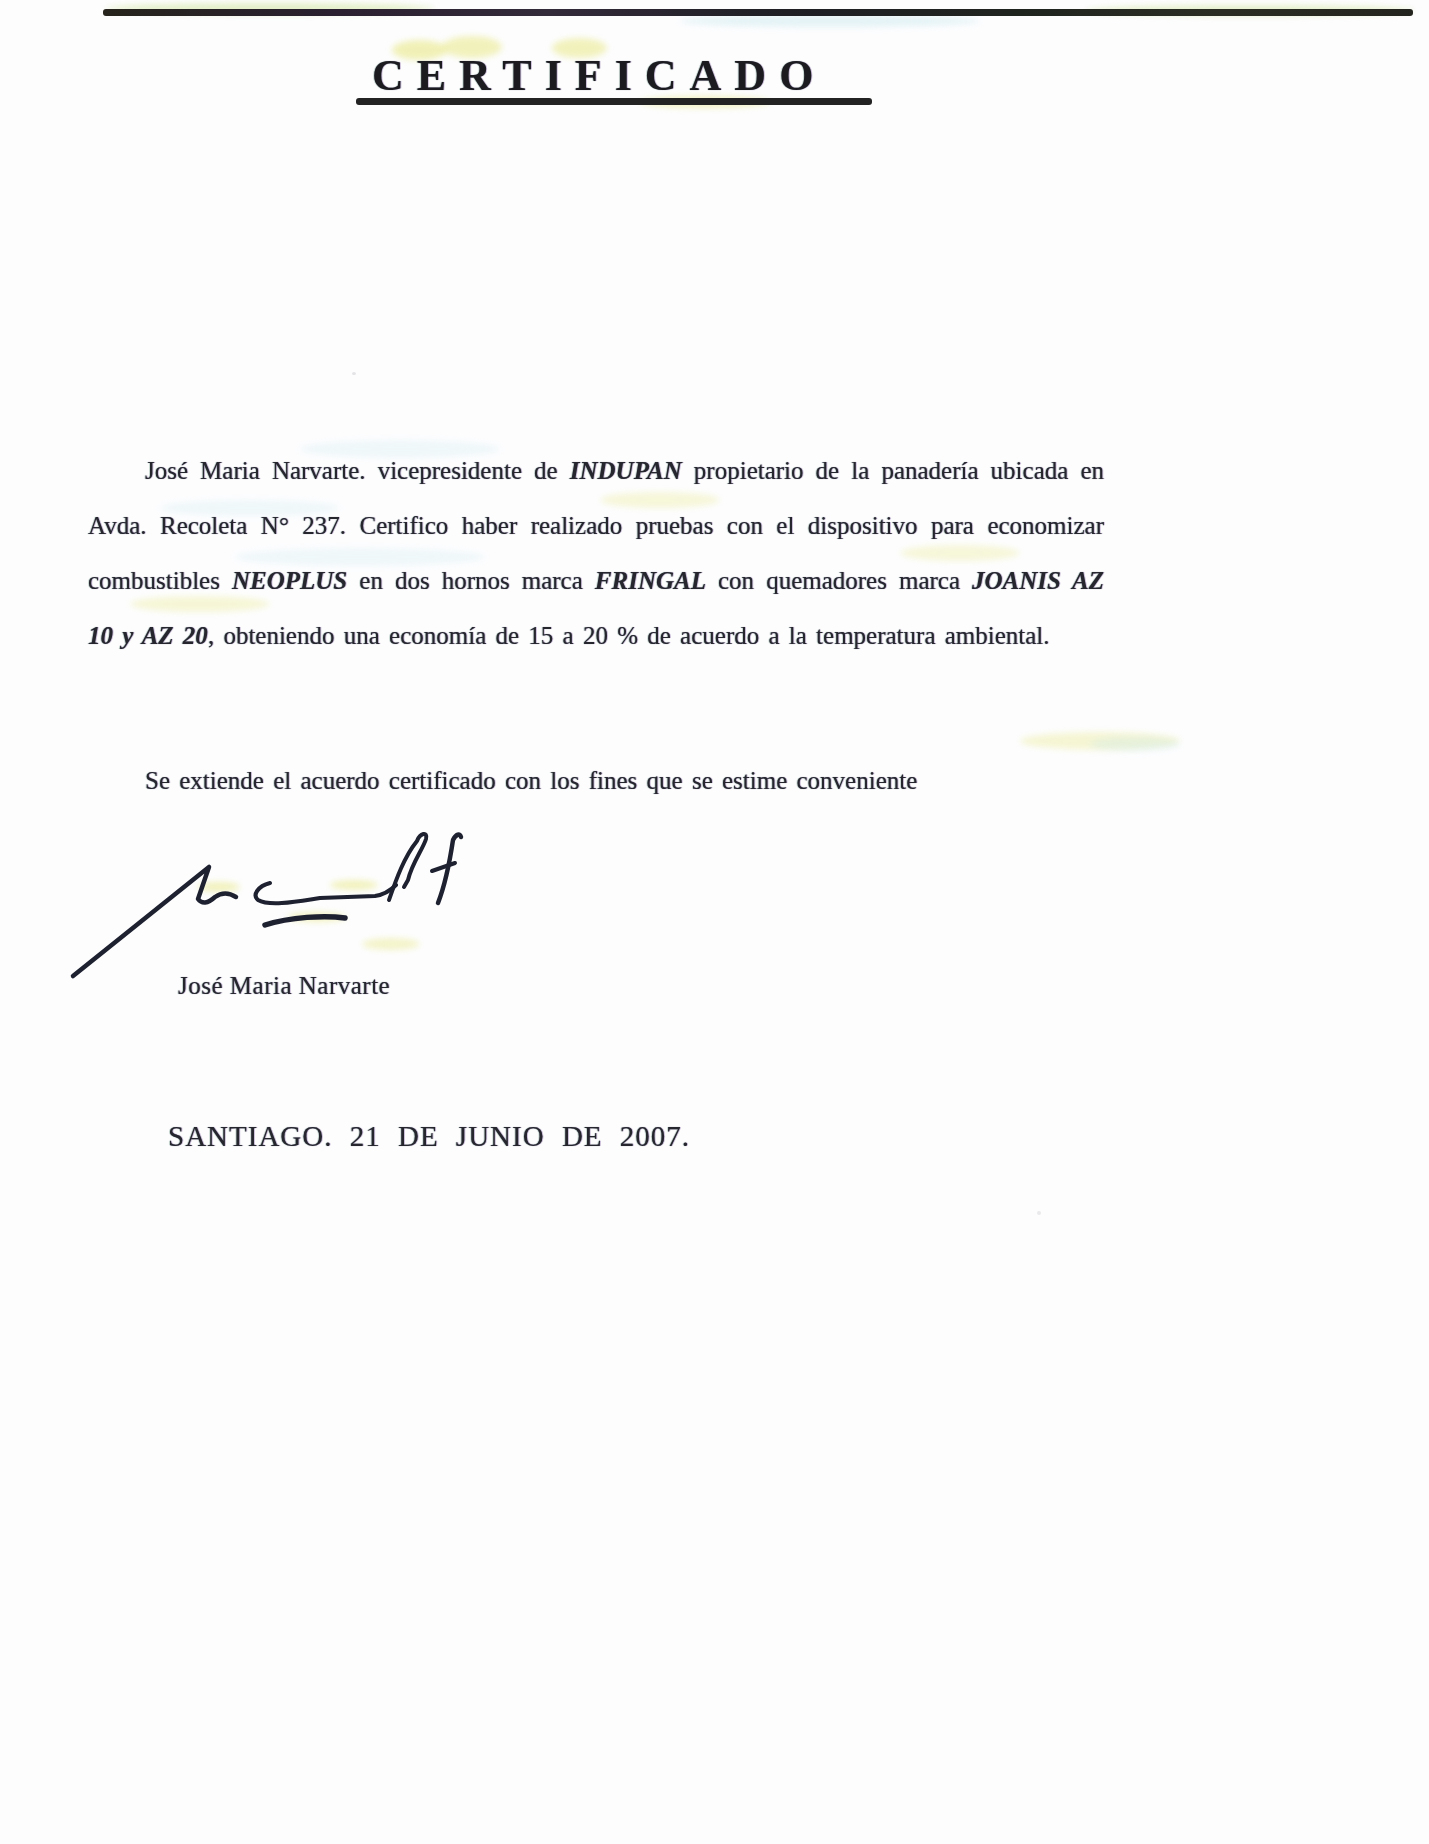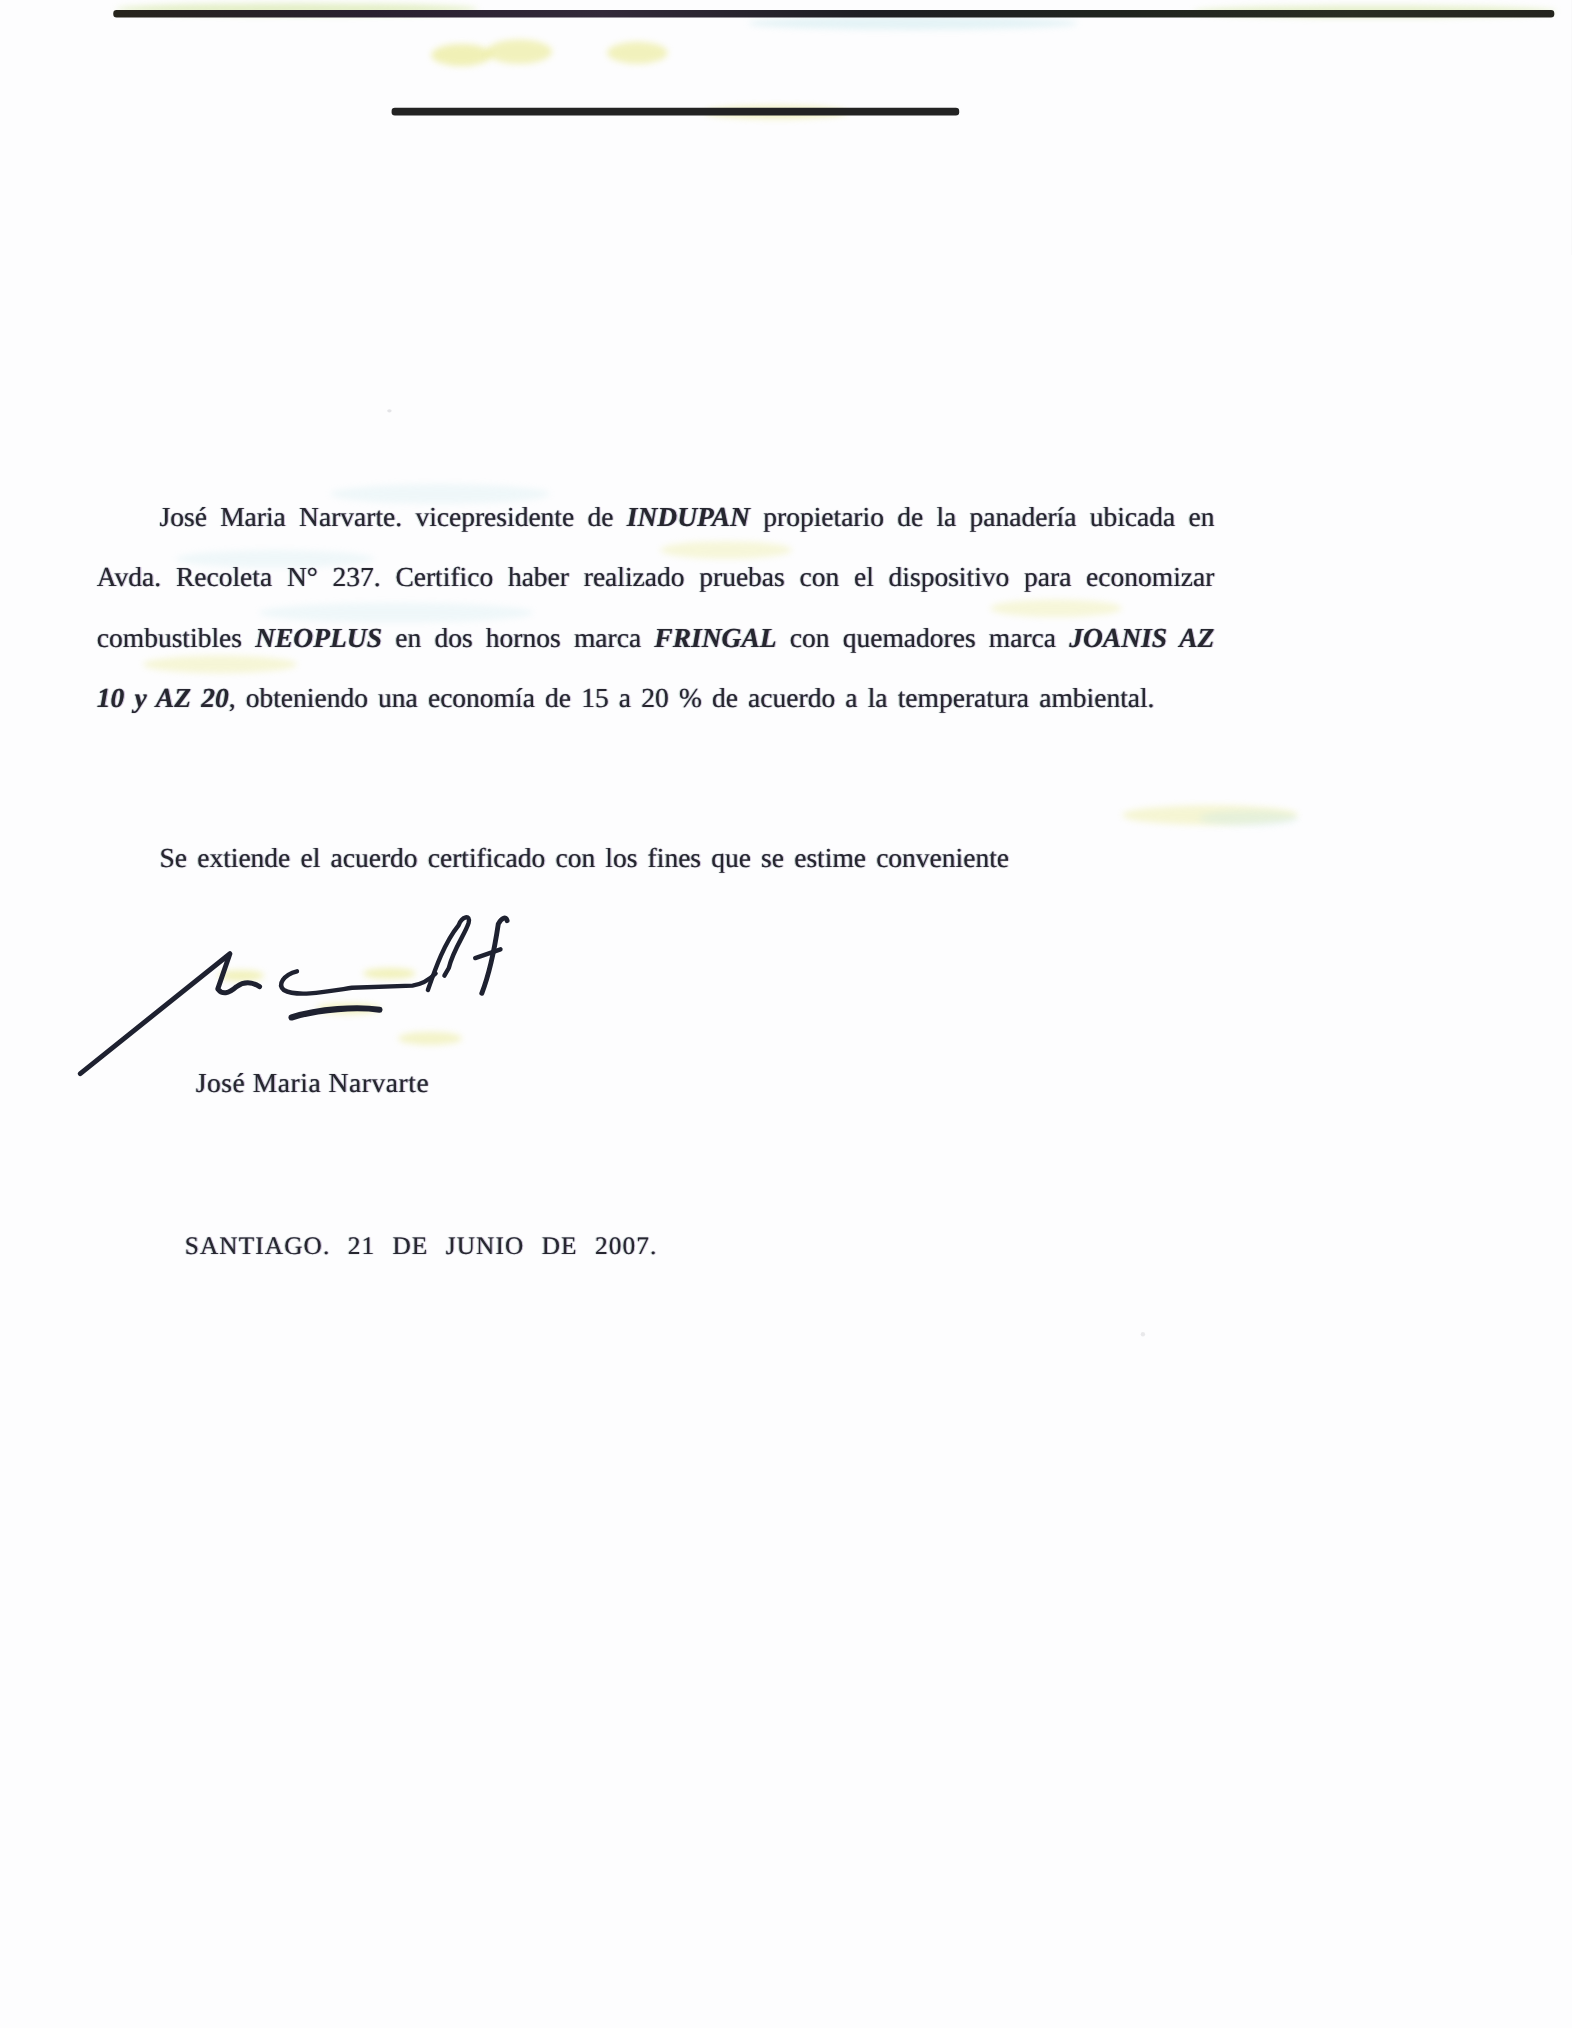--- a/index.html
+++ b/index.html
@@ -45,21 +45,21 @@
   .body-par.p1{top:418px;text-indent:57px;}
   .body-par.p2{top:728px;text-align:left;padding-left:57px;width:960px;}
   .bold{font-weight:700;font-style:italic;}
   .signature-wrap{position:absolute;left:60px;top:825px;width:420px;height:160px;}
   .signatory-name{
     position:absolute;left:178px;top:972px;
     font-size:25px;letter-spacing:.5px;white-space:nowrap;
   }
   .date-line{
     position:absolute;left:168px;top:1120px;
-    font-size:23px;letter-spacing:1px;word-spacing:9px;white-space:nowrap;
+    font-size:29px;letter-spacing:1px;word-spacing:9px;white-space:nowrap;
   }
   .artifact{position:absolute;border-radius:50%;filter:blur(3px);pointer-events:none;}
   .art-yellow{background:var(--highlight-yellow,#e8e87a);}
   .art-cyan{background:var(--highlight-cyan,#bfe4ea);}
   .art-green{background:#cfe49a;}
   .speck{position:absolute;border-radius:50%;background:#9a9aa2;}
 </style>
 </head>
 <body>
 
@@ -68,20 +68,21 @@
   <div class="artifact art-green" style="left:105px;top:3px;width:330px;height:11px;opacity:.55;"></div>
   <div class="artifact art-cyan" style="left:680px;top:15px;width:300px;height:12px;opacity:.4;"></div>
   <div class="artifact art-green" style="left:1085px;top:5px;width:330px;height:11px;opacity:.5;"></div>
   <div class="top-bar"></div>
 
   <div class="artifact art-yellow" style="left:392px;top:40px;width:55px;height:20px;opacity:.55;"></div>
   <div class="artifact art-yellow" style="left:442px;top:36px;width:60px;height:22px;opacity:.5;"></div>
   <div class="artifact art-yellow" style="left:552px;top:38px;width:55px;height:20px;opacity:.5;"></div>
   <div class="artifact art-yellow" style="left:640px;top:96px;width:130px;height:12px;opacity:.45;"></div>
 
+  <div class="doc-title scan-text">CERTIFICADO</div>
   <div class="title-underline"></div>
 
   <div class="artifact art-cyan" style="left:300px;top:440px;width:200px;height:18px;opacity:.22;"></div>
   <div class="artifact art-cyan" style="left:160px;top:500px;width:180px;height:16px;opacity:.22;"></div>
   <div class="artifact art-yellow" style="left:600px;top:492px;width:120px;height:16px;opacity:.28;"></div>
   <div class="artifact art-cyan" style="left:235px;top:548px;width:250px;height:18px;opacity:.22;"></div>
   <div class="artifact art-yellow" style="left:900px;top:545px;width:120px;height:16px;opacity:.28;"></div>
   <div class="artifact art-yellow" style="left:130px;top:596px;width:140px;height:16px;opacity:.3;"></div>
   <div class="artifact art-yellow" style="left:1020px;top:732px;width:160px;height:18px;opacity:.32;"></div>
   <div class="artifact art-cyan" style="left:1090px;top:737px;width:90px;height:14px;opacity:.28;"></div>

